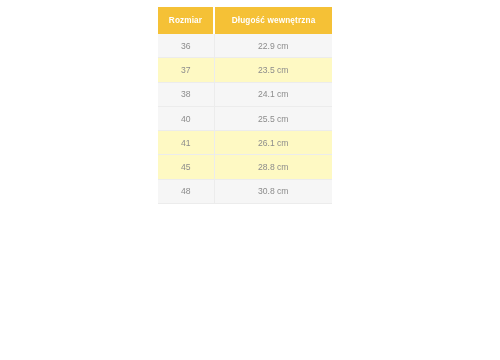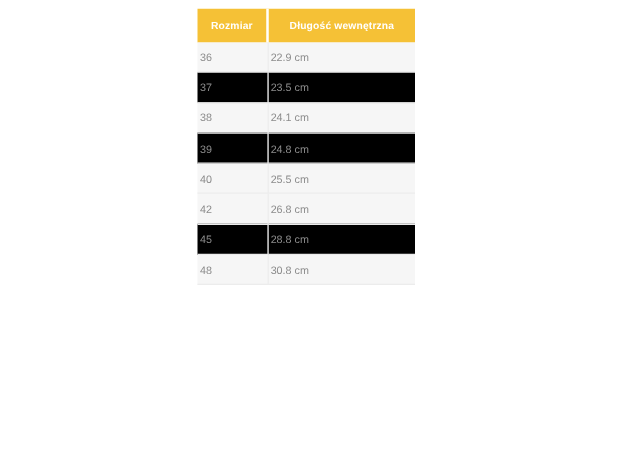--- a/index.html
+++ b/index.html
@@ -47,33 +47,33 @@
   }
   thead th.th-size {
     border-right: 2px solid #ffffff;
   }
 
   tbody td {
     font-size: 8.6px;
     color: #8c8c8c;
     height: 23.3px;
     padding: 0 2px;
-    text-align: left;
+    text-align: center;
     vertical-align: middle;
     white-space: nowrap;
     border-bottom: 1px solid #ececec;
   }
   tbody td.td-size {
     border-right: 1px solid #ececec;
   }
   tbody tr.odd td {
     background: #f6f6f6;
   }
   tbody tr.even td {
-    background: #000000;
+    background: #fef9c3;
   }
   tbody tr:last-child td {
     border-bottom: 1px solid #ececec;
   }
 </style>
 </head>
 <body>
 
 <div id="canvas">
   <div id="size-table-wrap">
@@ -94,31 +94,27 @@
             <td class="td-length">22.9 cm</td>
           </tr>
           <tr class="even">
             <td class="td-size">37</td>
             <td class="td-length">23.5 cm</td>
           </tr>
           <tr class="odd">
             <td class="td-size">38</td>
             <td class="td-length">24.1 cm</td>
           </tr>
-          <tr class="even">
-            <td class="td-size">39</td>
-            <td class="td-length">24.8 cm</td>
-          </tr>
           <tr class="odd">
             <td class="td-size">40</td>
             <td class="td-length">25.5 cm</td>
           </tr>
-          <tr class="odd">
-            <td class="td-size">42</td>
-            <td class="td-length">26.8 cm</td>
+          <tr class="even">
+            <td class="td-size">41</td>
+            <td class="td-length">26.1 cm</td>
           </tr>
           <tr class="even">
             <td class="td-size">45</td>
             <td class="td-length">28.8 cm</td>
           </tr>
           <tr class="odd">
             <td class="td-size">48</td>
             <td class="td-length">30.8 cm</td>
           </tr>
         </tbody>

